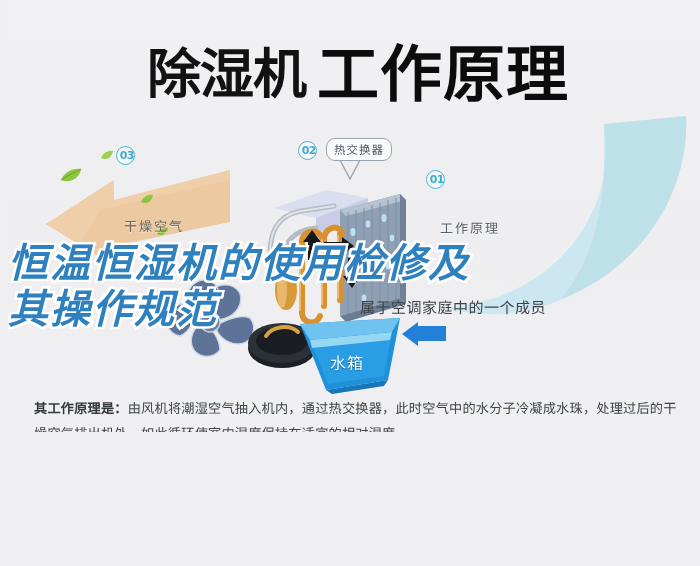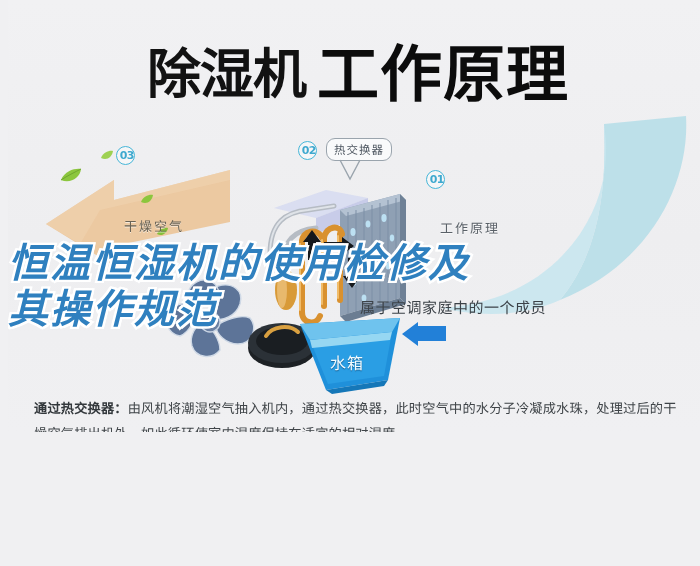--- a/index.html
+++ b/index.html
@@ -428,16 +428,16 @@
       <span>属于空调家庭中的一个成员</span>
     </div>
   </div>
 
   <div class="overlay">
     <span class="overlay-line">恒温恒湿机的使用检修及</span>
     <span class="overlay-line">其操作规范</span>
   </div>
 
   <div class="body-text">
-    <p class="para"><span class="lead">通过热交换器：</span><span>由风机将潮湿空气抽入机内，通过热交换器，此时空气中的水分子冷凝成水珠，处理过后的干燥空气排出机外，如此循环使室内湿度保持在适宜的相对湿度。</span></p>
+    <p class="para"><span class="lead">其工作原理是：</span><span>由风机将潮湿空气抽入机内，通过热交换器，此时空气中的水分子冷凝成水珠，处理过后的干燥空气排出机外，如此循环使室内湿度保持在适宜的相对湿度。</span></p>
   </div>
 
 </div>
 
 </body></html>

